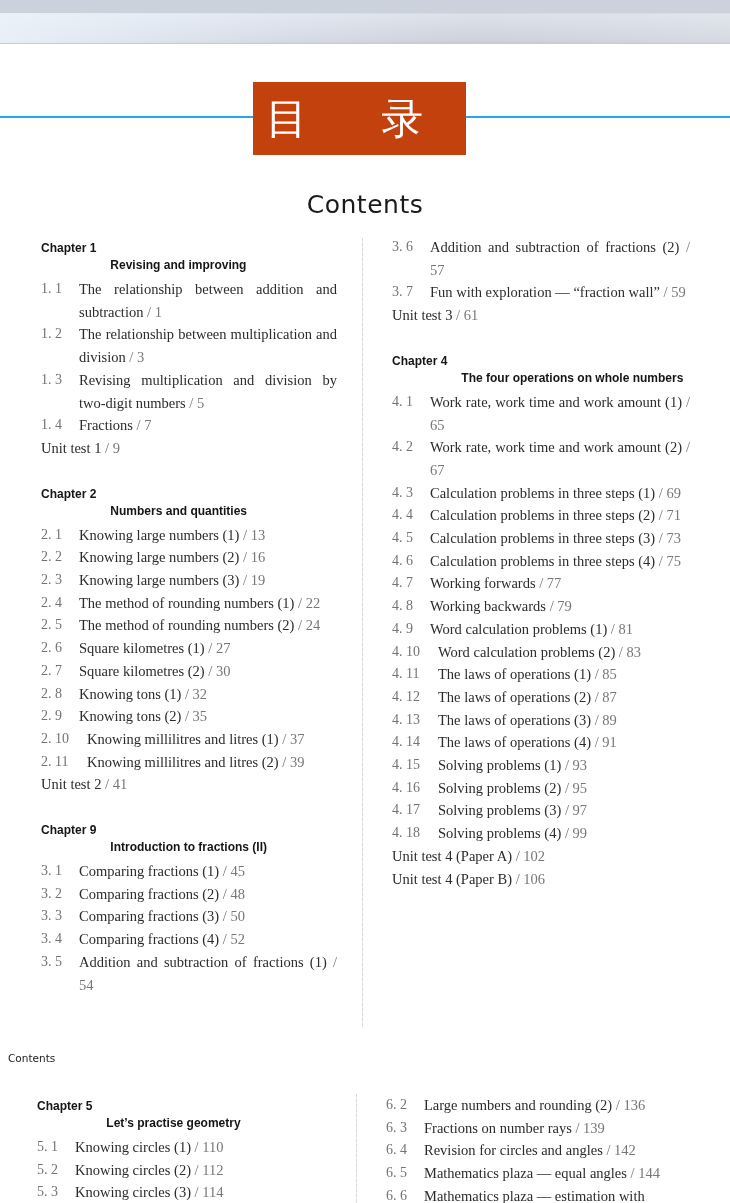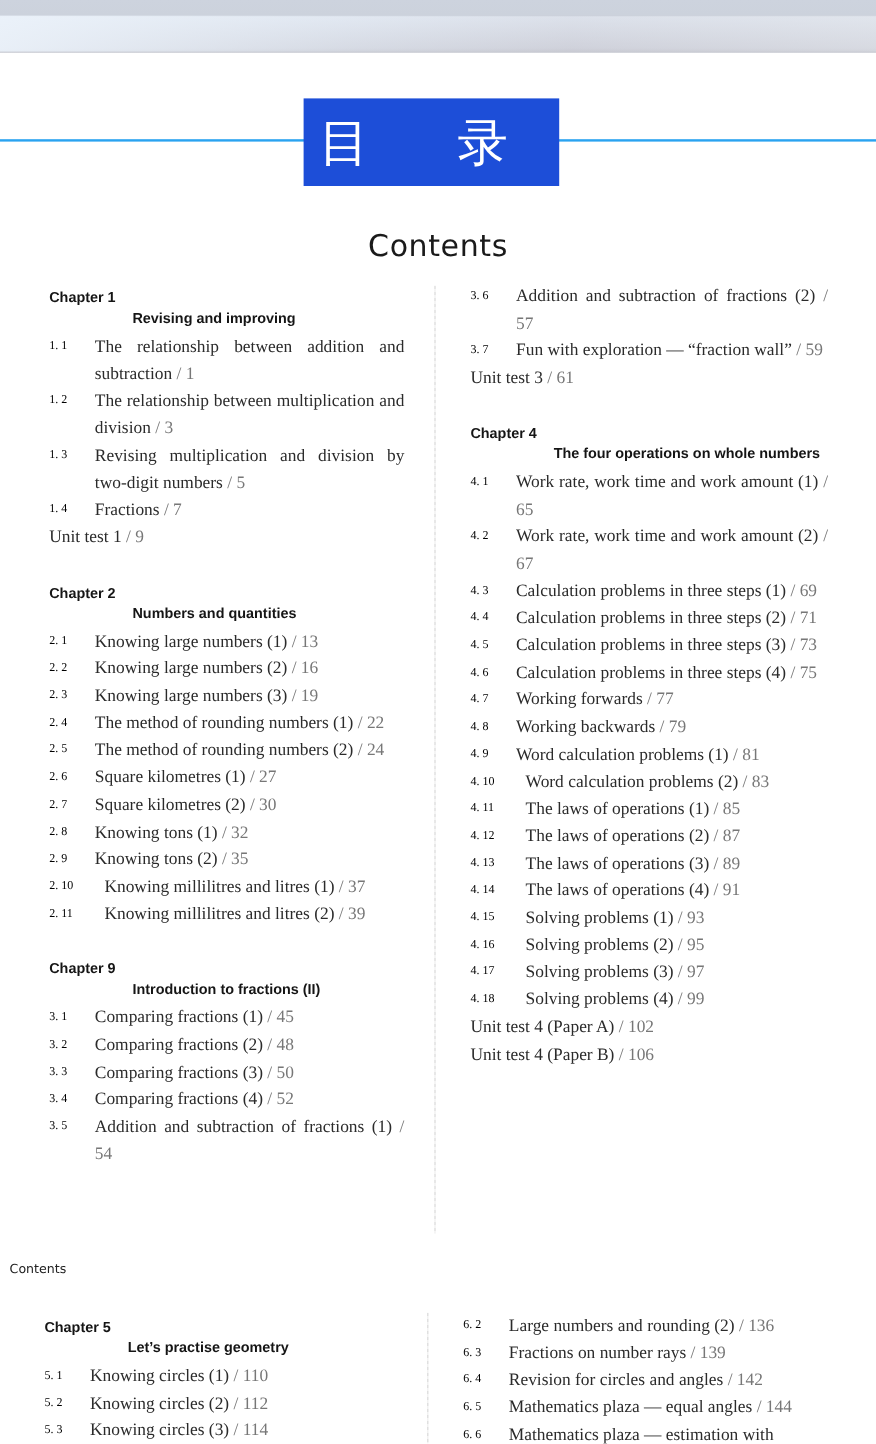--- a/index.html
+++ b/index.html
@@ -15,21 +15,21 @@
   }
   .topbar::after {
     content: ""; position: absolute; left: 0; right: 0; top: 13px; height: 30px;
     background: linear-gradient(90deg, rgba(235,242,250,0.9) 0%, rgba(220,226,236,0.4) 40%, rgba(200,200,210,0.3) 65%, rgba(220,222,228,0.5) 100%);
   }
   .hline {
     position: absolute; left: 0; width: 730px; top: 116px; height: 2px; background: #2aa3f0;
   }
   .title-box {
     position: absolute; left: 253px; top: 82px; width: 213px; height: 73px;
-    background: #1d4ed8; color: #fff;
+    background: #c2410c; color: #fff;
     display: flex; align-items: center; justify-content: center;
     font-family: "DejaVu Sans", sans-serif; font-size: 42px; letter-spacing: 30px;
     box-sizing: border-box;
   }
   .contents-title {
     position: absolute; left: 0; width: 730px; top: 190px; text-align: center;
     font-family: "DejaVu Sans", sans-serif; font-size: 25px; color: #1a1a1a;
     letter-spacing: 0.5px;
   }
   .col { position: absolute; width: 300px; font-size: 14.5px; }
@@ -41,21 +41,21 @@
     position: absolute; width: 1px;
     background: repeating-linear-gradient(180deg, #d8d8d8 0 3px, #eeeeee 3px 5px);
   }
   .chapter {
     font-family: "Liberation Sans", sans-serif; font-weight: bold; font-size: 12px; color: #151515;
     display: flex; line-height: 24px; margin-bottom: 1px;
   }
   .chapter .ch-num { white-space: nowrap; margin-right: 14px; }
   .chapter .ch-title { flex: 1; margin-top: 17px; }
   .entry { display: flex; line-height: 22.7px; color: #2b2b2b; }
-  .entry .num { width: 38px; flex: none; color: #000000; font-size: 10px; }
+  .entry .num { width: 38px; flex: none; color: #737373; font-size: 14px; }
   .entry .num.wide { width: 46px; }
   .entry .txt { flex: 1; text-align: justify; }
   .entry .pg { color: #777; }
   .unit { line-height: 22.7px; color: #2b2b2b; }
   .unit .pg { color: #777; }
   .gap { height: 22px; }
   .footer-label {
     position: absolute; left: 8px; top: 1052px;
     font-family: "DejaVu Sans", sans-serif; font-size: 10.5px; color: #222;
   }
@@ -138,20 +138,21 @@
       <span class="txt">Knowing tons (2) <span class="pg">/ 35</span></span>
     </div>
     <div class="entry">
       <span class="num wide">2. 10</span>
       <span class="txt">Knowing millilitres and litres (1) <span class="pg">/ 37</span></span>
     </div>
     <div class="entry">
       <span class="num wide">2. 11</span>
       <span class="txt">Knowing millilitres and litres (2) <span class="pg">/ 39</span></span>
     </div>
+    <div class="unit">Unit test 2 <span class="pg">/ 41</span></div>
     <div class="gap"></div>
     <div class="chapter">
       <span class="ch-num">Chapter 9</span>
       <span class="ch-title">Introduction to fractions (II)</span>
     </div>
     <div class="entry">
       <span class="num">3. 1</span>
       <span class="txt">Comparing fractions (1) <span class="pg">/ 45</span></span>
     </div>
     <div class="entry">

